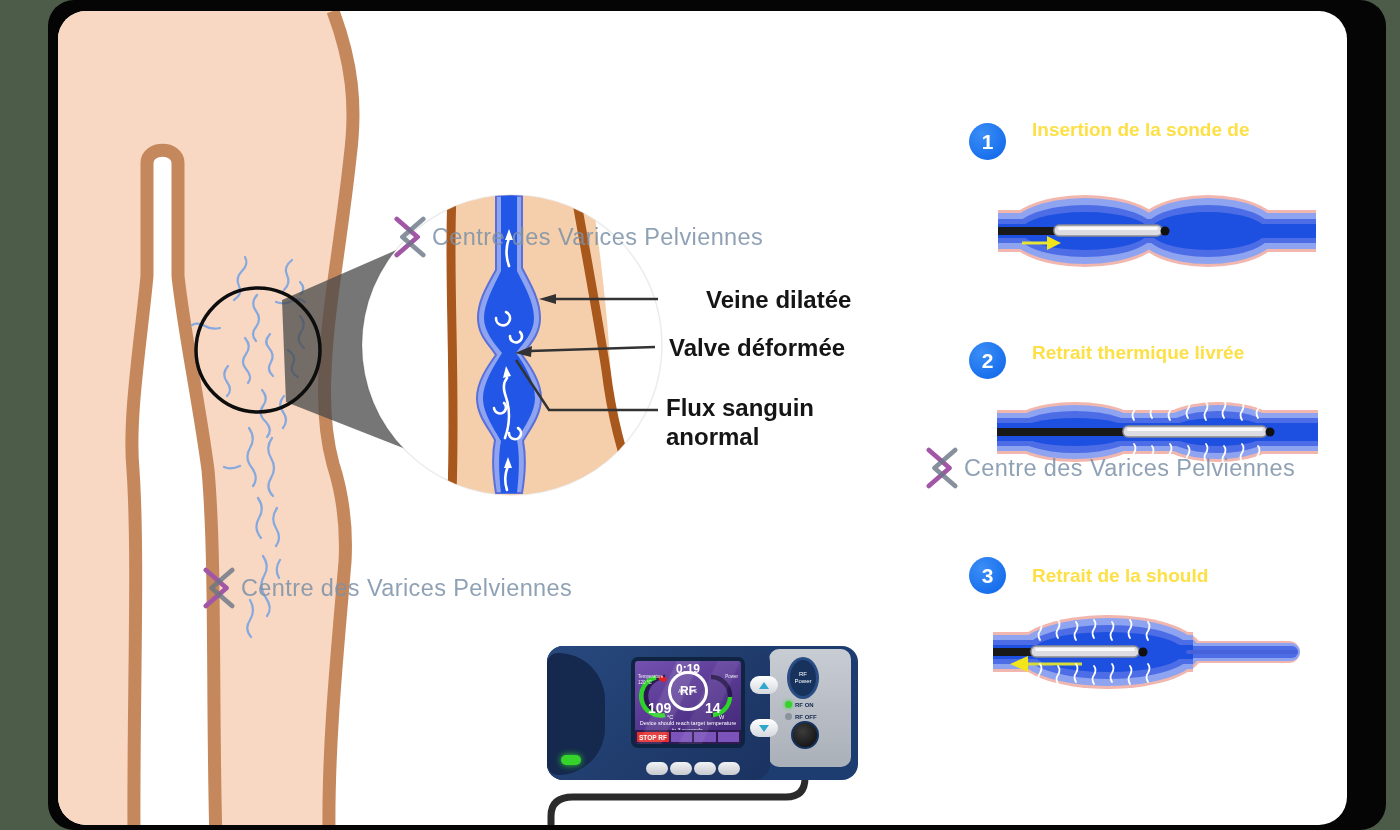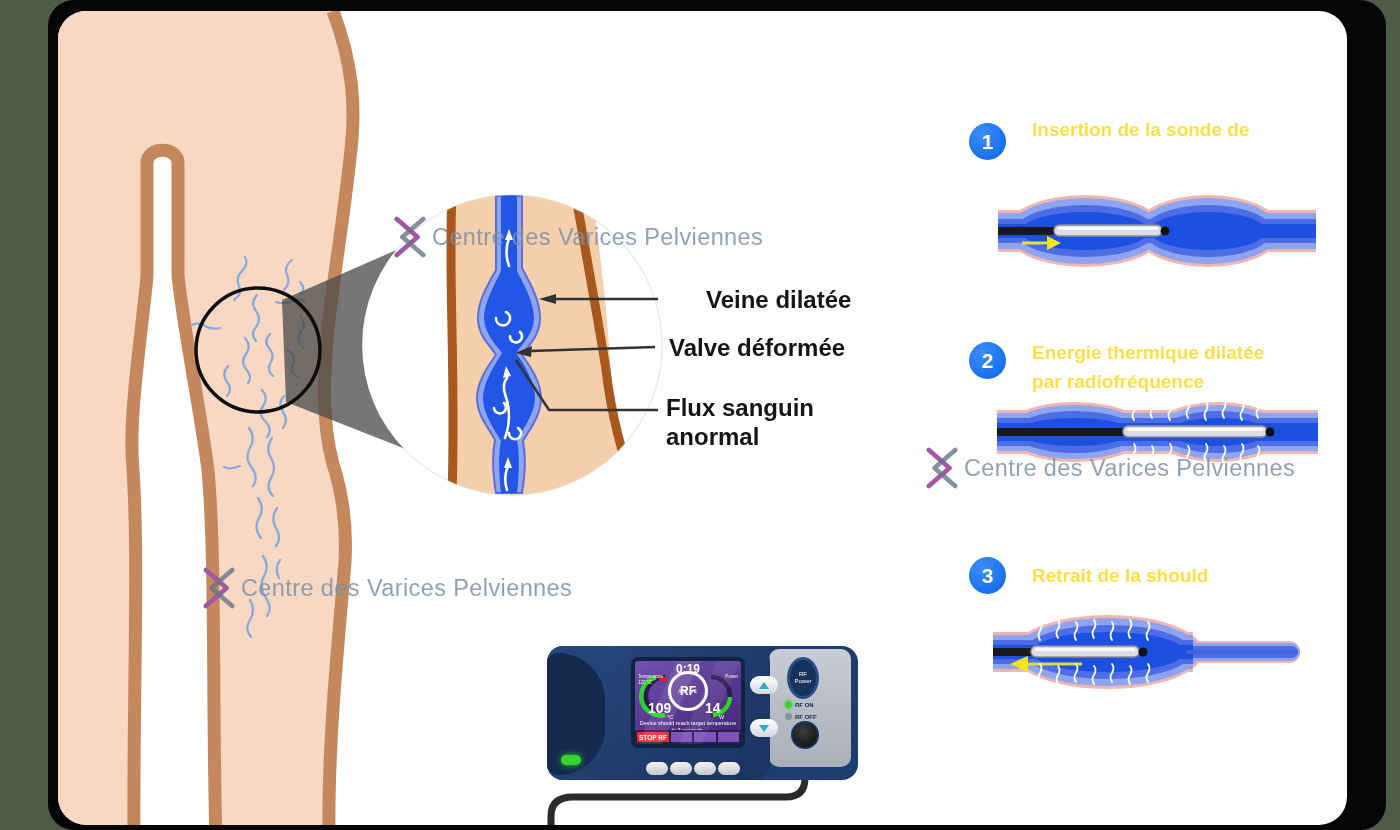--- a/index.html
+++ b/index.html
@@ -264,22 +264,21 @@
     <span>Flux sanguin</span>
     <span>anormal</span>
   </div>
 
   <div class="badge" style="left:969px;top:123px;">1</div>
   <div class="step-title" style="top:116px;">
     <span>Insertion de la sonde de</span>
   </div>
   <div class="badge" style="left:969px;top:342px;">2</div>
   <div class="step-title" style="top:339px;">
-    <span>Energie thermique dilatée</span>
-    <span>par radiofréquence</span>
+    <span>Retrait thermique livrée</span>
   </div>
   <div class="badge" style="left:969px;top:557px;">3</div>
   <div class="step-title" style="top:562px;">
     <span>Retrait de la should</span>
   </div>
 
   <div class="wm" style="left:393px;top:215px;">
     <svg viewBox="0 0 36 46">
         <polyline points="4,4 26,23 4,42" fill="none" stroke="#a157a5" stroke-width="5" stroke-linecap="round" stroke-linejoin="round"></polyline>
         <polyline points="32,4 10,23 32,42" fill="none" stroke="rgba(105,118,133,0.8)" stroke-width="5" stroke-linecap="round" stroke-linejoin="round"></polyline>

